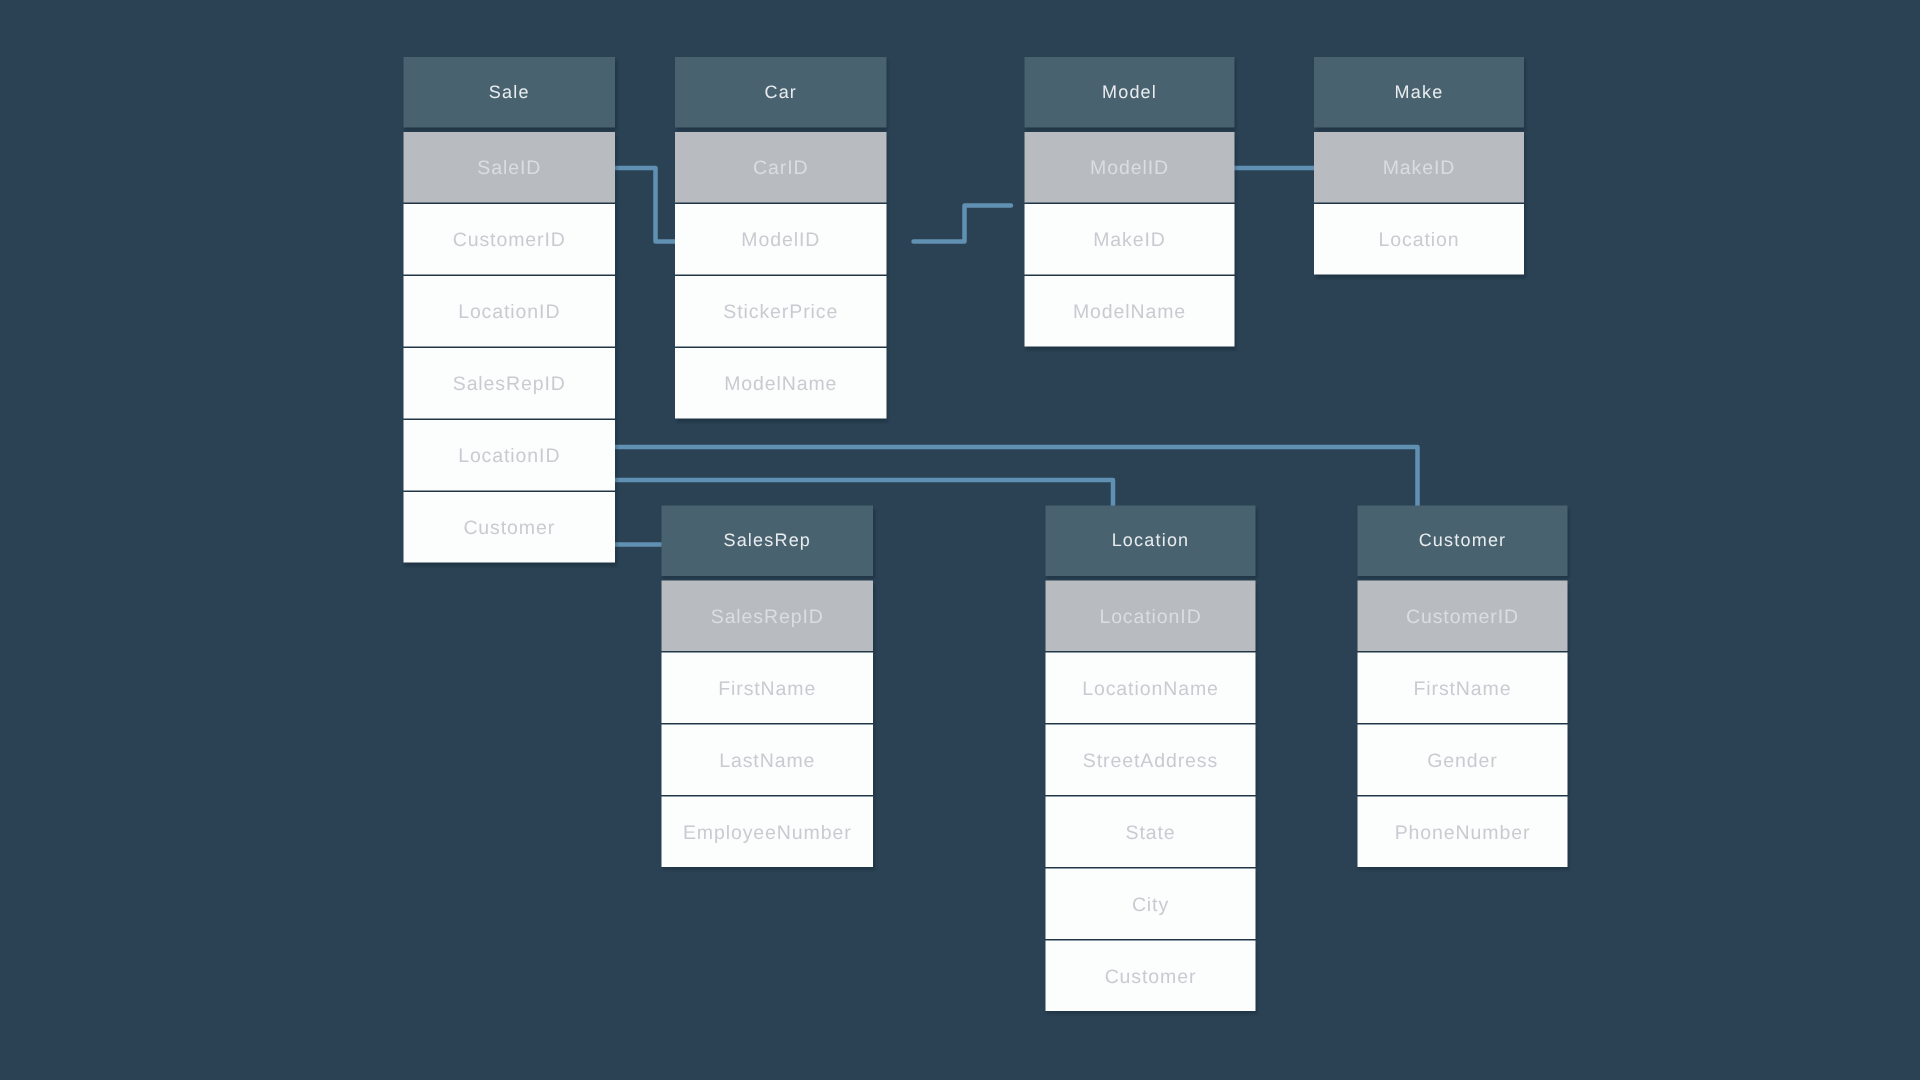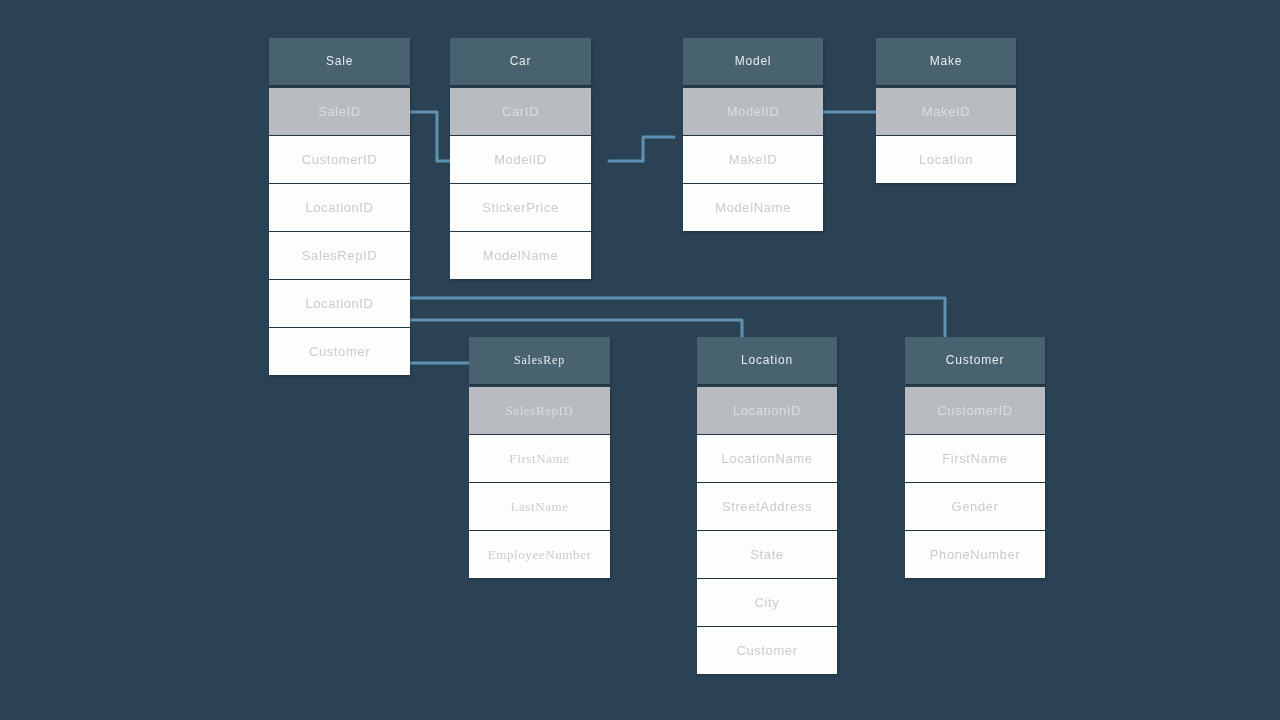--- a/index.html
+++ b/index.html
@@ -91,21 +91,21 @@
       <div class="hdr">Model</div>
       <div class="row key">ModelID</div>
       <div class="row">MakeID</div>
       <div class="row">ModelName</div>
     </div>
     <div class="table" style="left: 876px; top: 38px; width: 140px;">
       <div class="hdr">Make</div>
       <div class="row key">MakeID</div>
       <div class="row">Location</div>
     </div>
-    <div class="table" style="left: 469px; top: 337px; width: 141px; font-family: Liberation Serif, serif;">
+    <div class="table" style="left: 441px; top: 337px; width: 141px;">
       <div class="hdr">SalesRep</div>
       <div class="row key">SalesRepID</div>
       <div class="row">FirstName</div>
       <div class="row">LastName</div>
       <div class="row">EmployeeNumber</div>
     </div>
     <div class="table" style="left: 673px; top: 337px; width: 140px; padding-left: 24px;">
       <div class="hdr">Location</div>
       <div class="row key">LocationID</div>
       <div class="row">LocationName</div>

